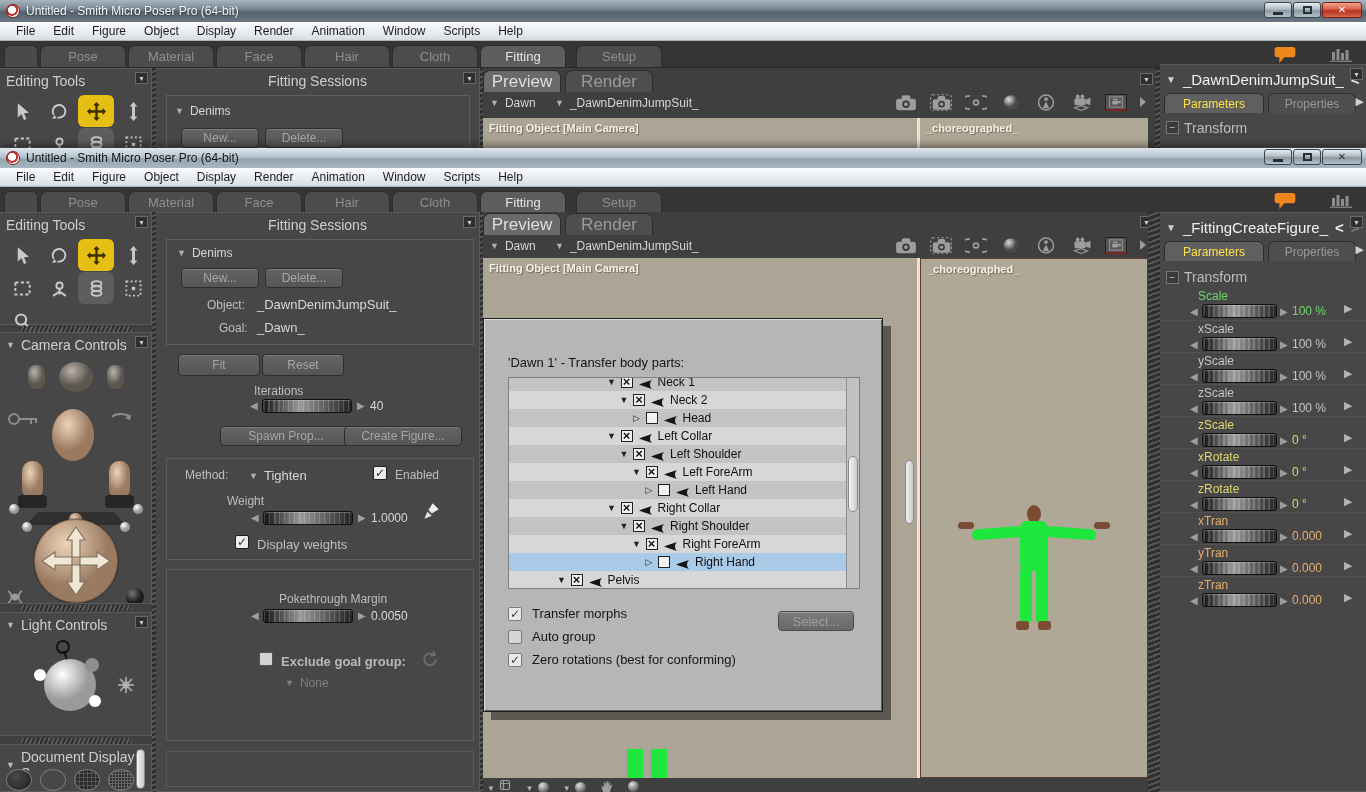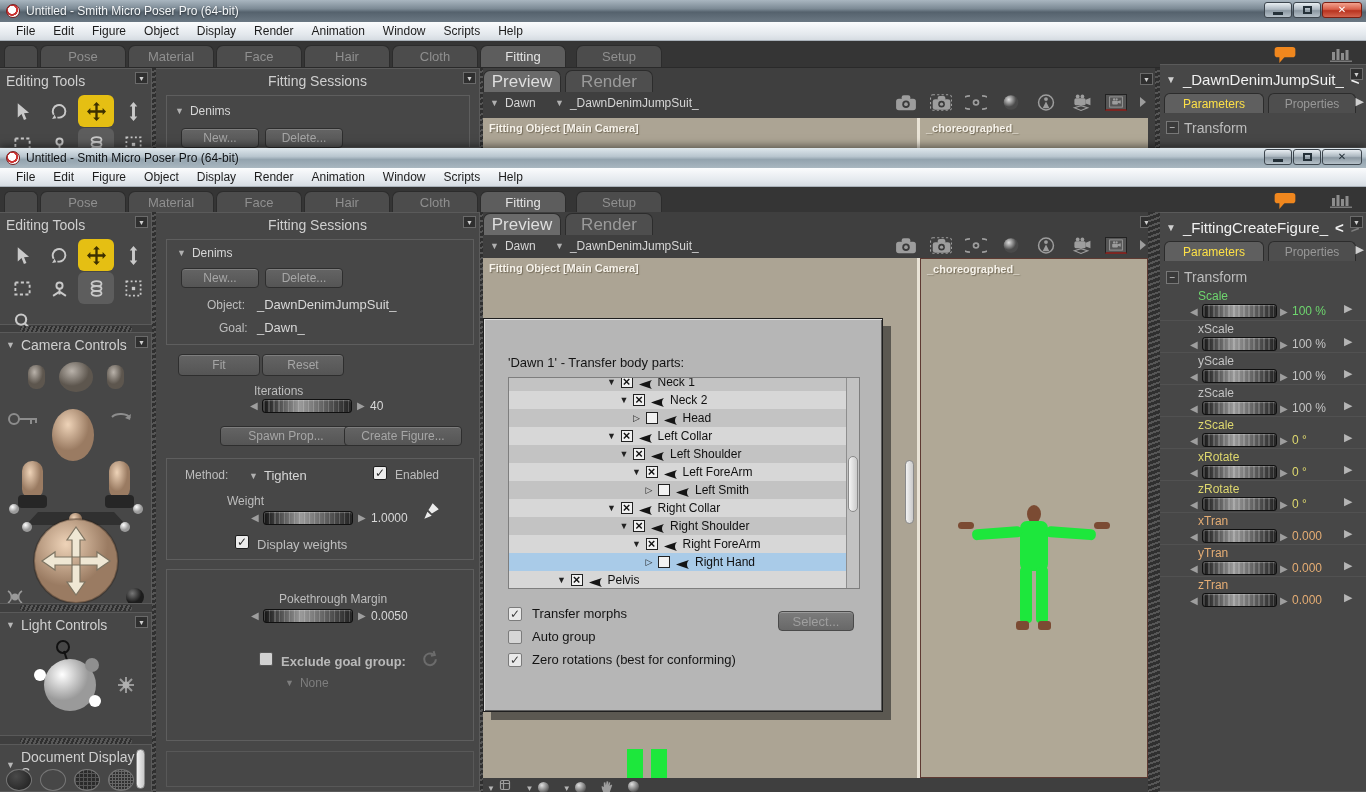--- a/index.html
+++ b/index.html
@@ -943,21 +943,21 @@
                 </svg></span>
               <span class="tlabel">Left ForeArm</span>
             </div>
             <div class="trow even">
               <span style="width: 133px; flex: 0 0 auto;"></span>
               <span class="texp">▷</span>
               <span class="tcb"></span>
               <span class="tbone"><svg viewBox="0 0 14 9">
                   <path d="M13 0C10.4 2 10.4 7 13 9L4 6.1 0 4.5 4 2.9z" fill="#151515"></path>
                 </svg></span>
-              <span class="tlabel">Left Smith</span>
+              <span class="tlabel">Left Hand</span>
             </div>
             <div class="trow oddr">
               <span style="width: 95.5px; flex: 0 0 auto;"></span>
               <span class="texp">▼</span>
               <span class="tcb">×</span>
               <span class="tbone"><svg viewBox="0 0 14 9">
                   <path d="M13 0C10.4 2 10.4 7 13 9L4 6.1 0 4.5 4 2.9z" fill="#151515"></path>
                 </svg></span>
               <span class="tlabel">Right Collar</span>
             </div>

